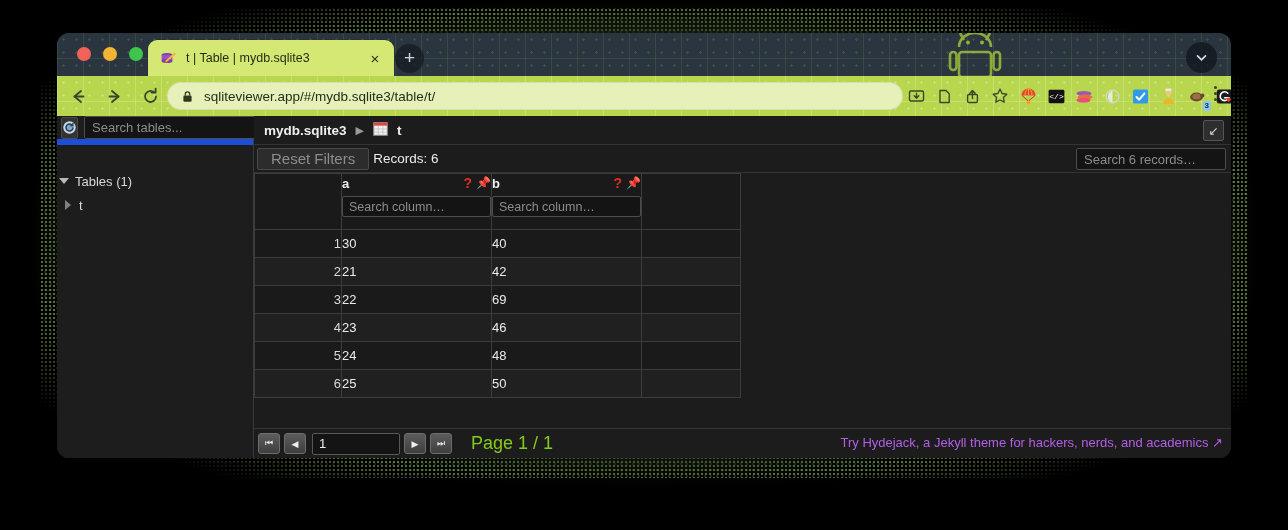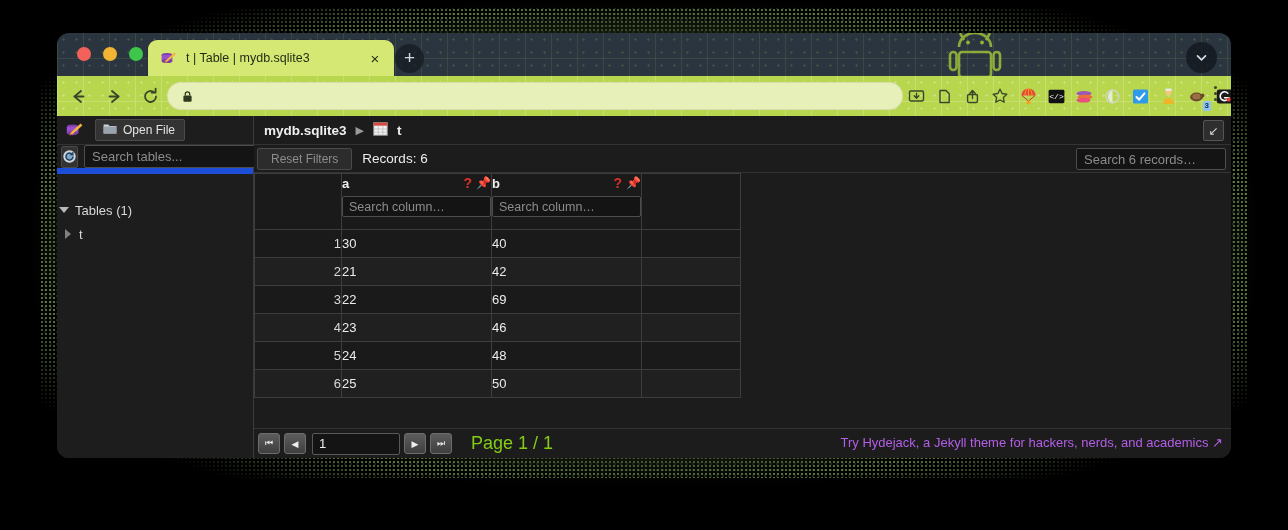--- a/index.html
+++ b/index.html
@@ -158,23 +158,23 @@
   #breadcrumb { display: flex; align-items: center; gap: 9px; margin-left: 10px; font-size: 13.5px; font-weight: bold; color: #efefef; }
   #breadcrumb .sep { color: #9a9a9a; font-size: 11px; font-weight: normal; }
   #collapsebtn {
     position: absolute; right: 7px; top: 4px; width: 21px; height: 21px;
     background: #2e2e2e; border: 1px solid #555; border-radius: 2px;
     display: flex; align-items: center; justify-content: center; color: #d6d6d6; font-size: 12px;
   }
   #filterbar { height: 28px; display: flex; align-items: center; border-bottom: 1px solid #333; position: relative; }
   #resetfilters {
     height: 22px; background: #2c2c2c; border: 1px solid #4a4a4a; border-radius: 2px;
-    display: flex; align-items: center; padding: 0 13px; font-size: 12px; color: #8d8d8d; margin-left: 3px;
-  }
-  #records { font-size: 13.5px; color: #ececec; margin-left: 10px; }
+    display: flex; align-items: center; padding: 0 13px; font-size: 15px; color: #8d8d8d; margin-left: 3px;
+  }
+  #records { font-size: 13.5px; color: #ececec; margin-left: 4px; }
   #recsearch {
     position: absolute; right: 5px; top: 3px; width: 150px; height: 22px;
     background: #141414; border: 1px solid #4d4d4d; border-radius: 2px;
     color: #8c8c8c; font-size: 13px; padding: 0 7px; font-family: inherit;
   }
   #recsearch::placeholder { color: #8c8c8c; }
 
   
   #gridwrap { position: absolute; left: 0; top: 57px; right: 0; bottom: 30px; overflow: hidden; }
   table#grid { border-collapse: collapse; table-layout: fixed; }
@@ -294,20 +294,21 @@
         </svg>
     </span>
 
     <div id="omnibox">
       <span class="lock">
         <svg width="13" height="13" viewBox="0 0 13 13">
             <rect x="2.4" y="5.6" width="8.2" height="6.2" rx="1.2" fill="#2e3a1d"></rect>
             <path d="M4.3 5.6 V4 a2.2 2.2 0 0 1 4.4 0 V5.6" stroke="#2e3a1d" stroke-width="1.3" fill="none"></path>
           </svg>
       </span>
+      <span class="urltext">sqliteviewer.app/#/mydb.sqlite3/table/t/</span>
     </div>
 
     <div id="ext">
       <span class="exticon">
         <svg width="17" height="17" viewBox="0 0 17 17">
             <rect x="1.5" y="3" width="14" height="10" rx="1.4" stroke="#3b4629" stroke-width="1.4" fill="none"></rect>
             <path d="M8.5 5.2 V10 M6.2 7.8 L8.5 10.2 L10.8 7.8" stroke="#3b4629" stroke-width="1.4" fill="none" stroke-linecap="round" stroke-linejoin="round"></path>
           </svg>
       </span>
       <span class="exticon">
@@ -388,40 +389,20 @@
     <div id="kebab">
         <i></i>
         <i></i>
         <i></i>
       </div>
   </div>
 
   <div id="page">
 
     <div id="sidebar">
-      <div id="sbtop">
-        <span id="sblogo">
-          <svg width="19" height="19" viewBox="0 0 19 19">
-            <ellipse cx="7.6" cy="5.6" rx="5.8" ry="2.2" fill="#7d3fa8"></ellipse>
-            <rect x="1.8" y="5.6" width="11.6" height="6.4" fill="#9b4fce"></rect>
-            <ellipse cx="7.6" cy="12" rx="5.8" ry="2.2" fill="#7d3fa8"></ellipse>
-            <path d="M5.2 12 L15.6 2.6 L17.4 4.4 L7.2 13.6 Z" fill="#f2b53c"></path>
-            <path d="M5.2 12 L7.2 13.6 L4.4 14.6 Z" fill="#e06c2b"></path>
-          </svg>
-        </span>
-        <div id="openfile">
-          <span>
-            <svg width="14" height="13" viewBox="0 0 14 13">
-                <path d="M0.6 2.4 h4.6 l1.3 1.5 h6.9 v7.6 h-12.8 z" fill="#cdd3da"></path>
-                <path d="M0.6 4.6 h12.8 v6.9 h-12.8 z" fill="#9aa3ad"></path>
-              </svg>
-          </span>
-          <span>Open File</span>
-        </div>
-      </div>
 
       <div id="sbsearchrow">
         <span id="reloadbtn">
           <svg width="15" height="15" viewBox="0 0 15 15">
               <circle cx="7.5" cy="7.5" r="6.2" fill="#cfd6dd"></circle>
               <circle cx="7.5" cy="7.5" r="4.4" fill="#7fa8c9"></circle>
               <path d="M11 7.5 a3.5 3.5 0 1 1 -1.2 -2.6" stroke="#1f3b52" stroke-width="1.3" fill="none"></path>
               <path d="M10.9 3 V5.6 H8.4" stroke="#1f3b52" stroke-width="1.3" fill="none"></path>
             </svg>
         </span>

